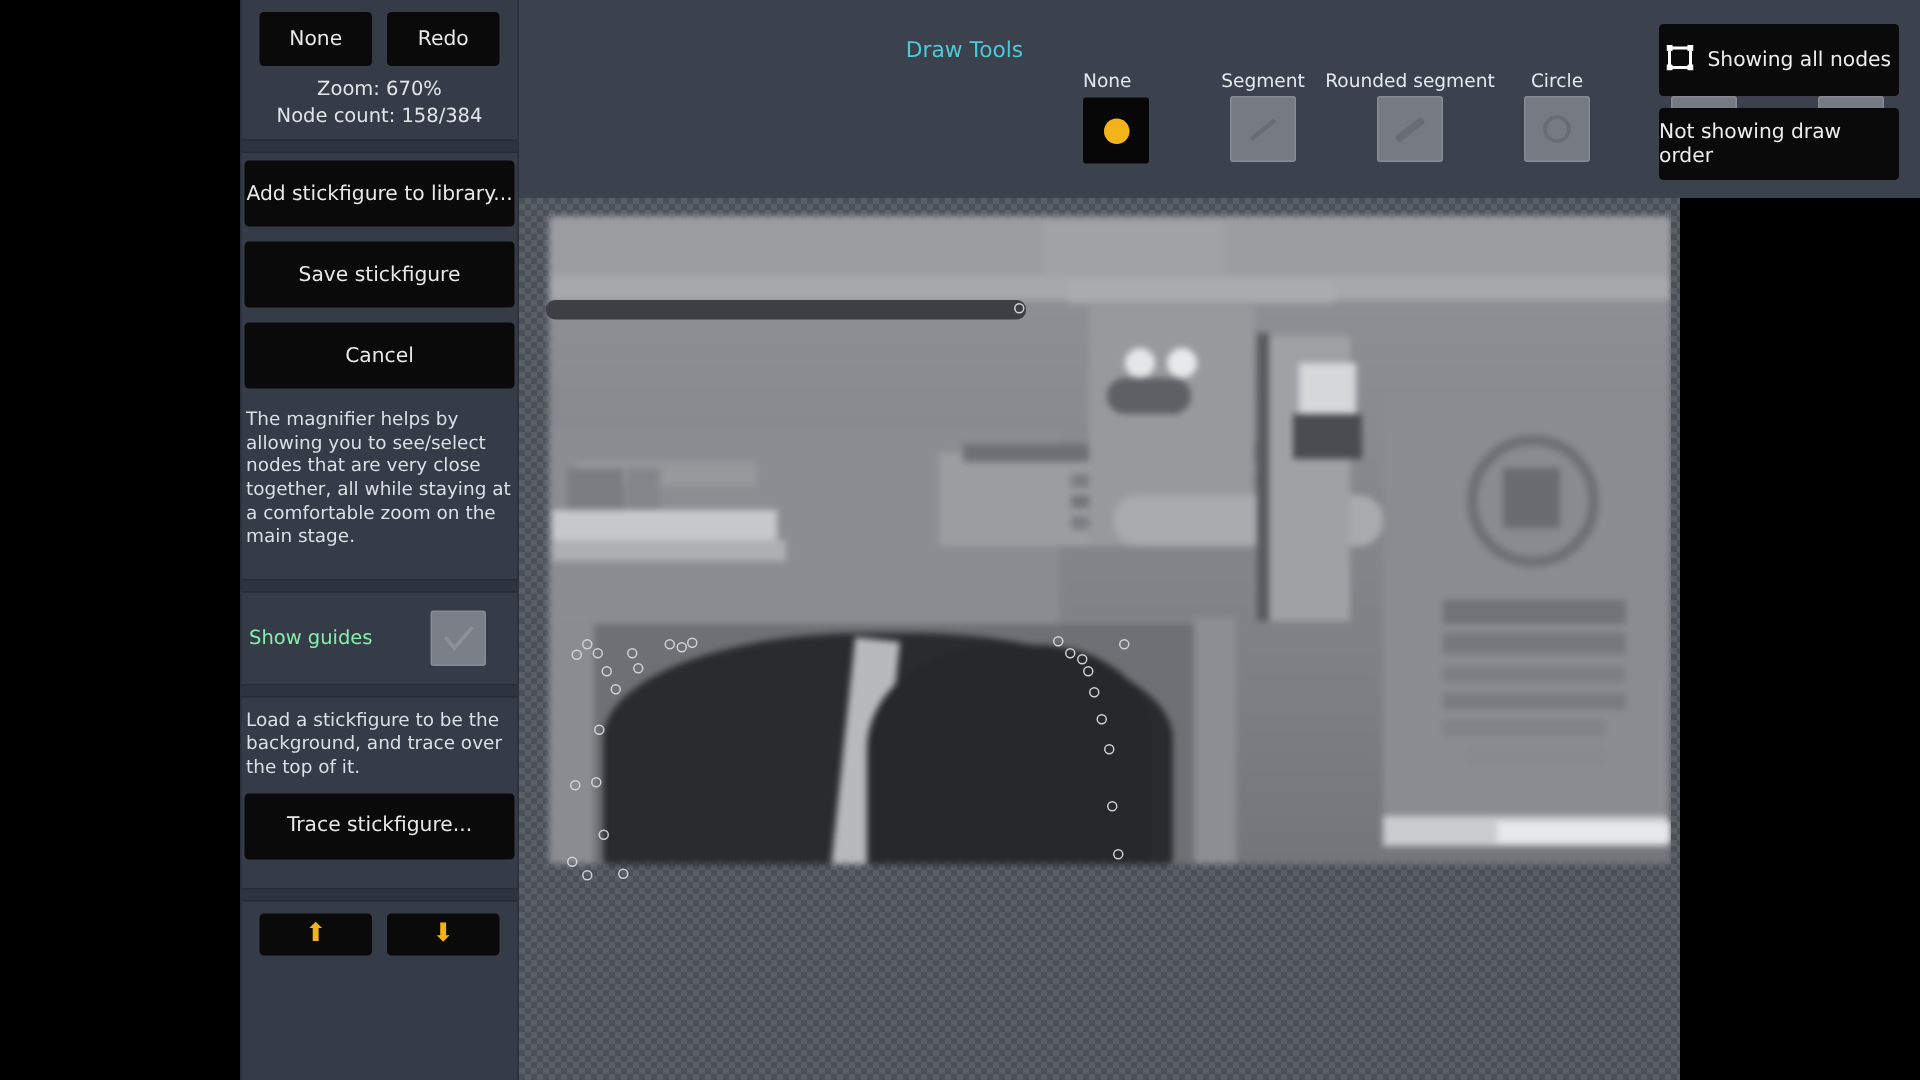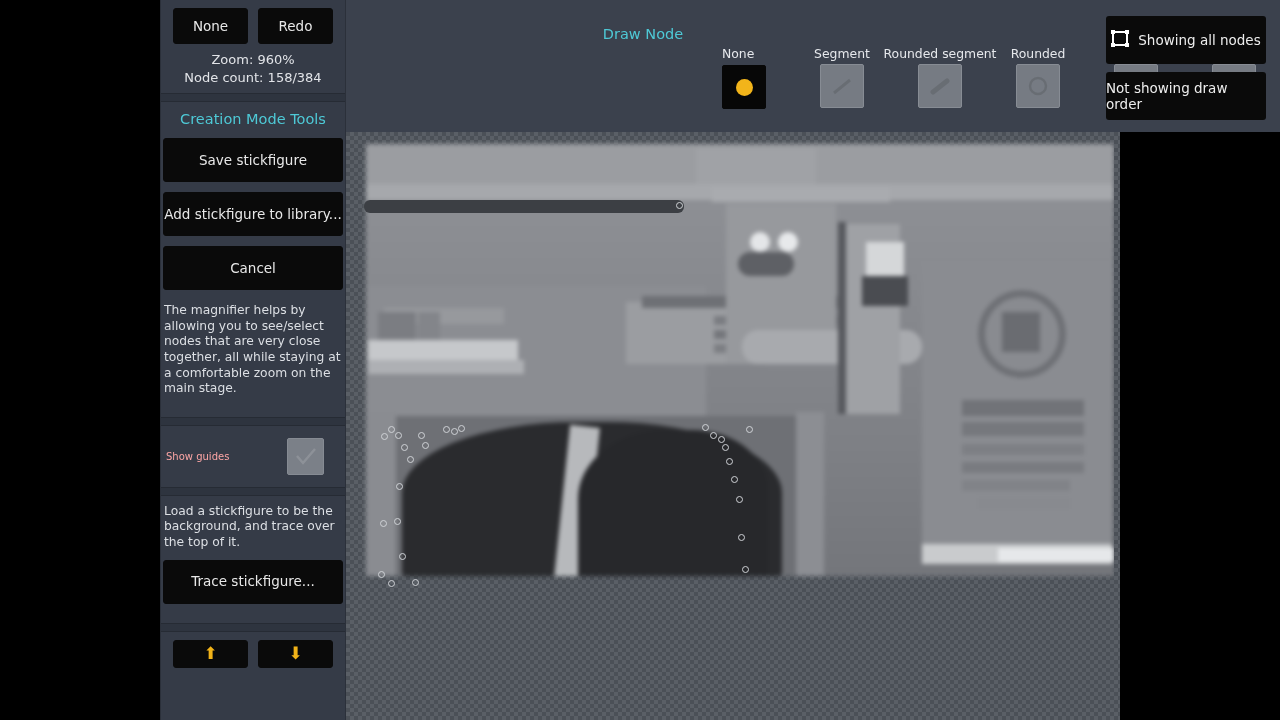--- a/index.html
+++ b/index.html
@@ -92,21 +92,21 @@
   }
   .mag-icon { display: block; }
 
   .guides-row {
     width: 186px;
     display: flex;
     align-items: center;
     justify-content: space-between;
     padding: 12px 22px 12px 6px;
   }
-  .guides-label { color: #fca5a5; font-size: 10px; }
+  .guides-label { color: #86efac; font-size: 13px; }
   .checkbox {
     width: 37px; height: 37px;
     background: #7b8088;
     border: 1px solid #868b93;
     border-radius: 2px;
     position: relative;
     cursor: pointer;
   }
 
   .arrow-row {
@@ -246,33 +246,32 @@
     <div class="btn-row">
       <div class="dark-btn undo-redo">
         <span>None</span>
       </div>
       <div class="dark-btn undo-redo">
         <span>Redo</span>
       </div>
     </div>
 
     <div id="stats-block">
-      <div class="stat-line">Zoom: 960%</div>
+      <div class="stat-line">Zoom: 670%</div>
       <div class="stat-line">Node count: 158/384</div>
     </div>
 
     <div class="divider"></div>
 
-    <div class="section-title">Creation Mode Tools</div>
-
+
+    <div class="dark-btn wide-btn">
+      <span>Add stickfigure to library...</span>
+    </div>
     <div class="dark-btn wide-btn">
       <span>Save stickfigure</span>
-    </div>
-    <div class="dark-btn wide-btn">
-      <span>Add stickfigure to library...</span>
     </div>
     <div class="dark-btn wide-btn">
       <span>Cancel</span>
     </div>
 
     <div class="helper-text">The magnifier helps by allowing you to see/select nodes that are very close together, all while staying at a comfortable zoom on the main stage.</div>
 
 
     <div class="divider" style="margin-top:16px;"></div>
 
@@ -300,21 +299,21 @@
         <span class="arrow-glyph">⬆</span>
       </div>
       <div class="dark-btn arrow-btn">
         <span class="arrow-glyph">⬇</span>
       </div>
     </div>
   </div>
 
   <div id="topbar">
     <div id="topbar-inner">
-      <div id="draw-tools-title">Draw Node</div>
+      <div id="draw-tools-title">Draw Tools</div>
 
       <div class="tool" style="left:376px;width:31px;">
         <span class="tool-label">None</span>
         <div class="tool-swatch active">
           <span class="active-dot"></span>
         </div>
       </div>
 
       <div class="tool" style="left:474px;width:44px;">
         <span class="tool-label" style="position:absolute;left:-14px;top:0;width:72px;">Segment</span>
@@ -328,21 +327,21 @@
       <div class="tool" style="left:572px;width:44px;">
         <span class="tool-label" style="position:absolute;left:-42px;top:0;width:128px;">Rounded segment</span>
         <div class="tool-swatch inactive" style="margin-top:18px;">
           <svg class="faint-icon" width="22" height="22" viewBox="0 0 22 22">
               <line x1="4" y1="17" x2="18" y2="6" stroke="#1b1b1b" stroke-width="5" stroke-linecap="round"></line>
             </svg>
         </div>
       </div>
 
       <div class="tool" style="left:670px;width:44px;">
-        <span class="tool-label" style="position:absolute;left:-10px;top:0;width:64px;">Rounded</span>
+        <span class="tool-label" style="position:absolute;left:-10px;top:0;width:64px;">Circle</span>
         <div class="tool-swatch inactive" style="margin-top:18px;">
           <svg class="faint-icon" width="22" height="22" viewBox="0 0 22 22">
               <circle cx="11" cy="11" r="8" stroke="#1b1b1b" stroke-width="2.5" fill="none"></circle>
             </svg>
         </div>
       </div>
 
       <div class="tool" style="left:768px;width:44px;">
         <span class="tool-label" style="position:absolute;left:-16px;top:0;width:76px;">Triangle</span>
         <div class="tool-swatch inactive" style="margin-top:18px;">

